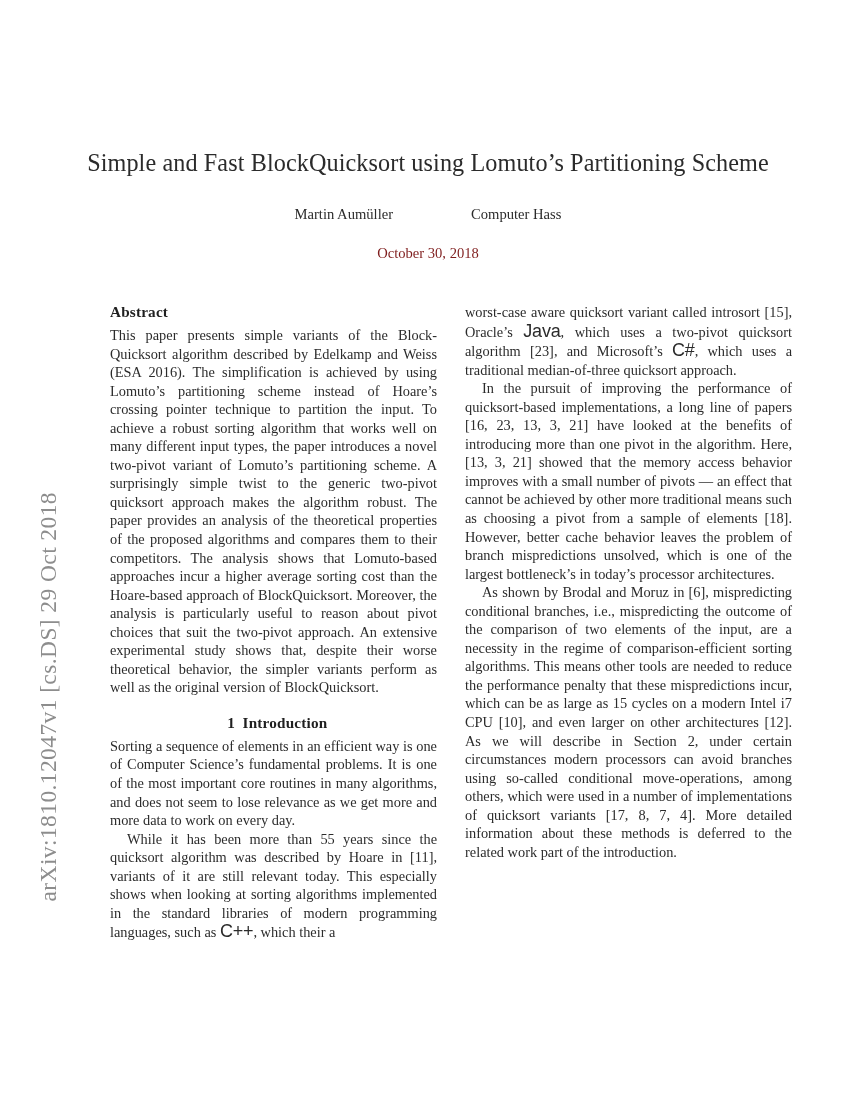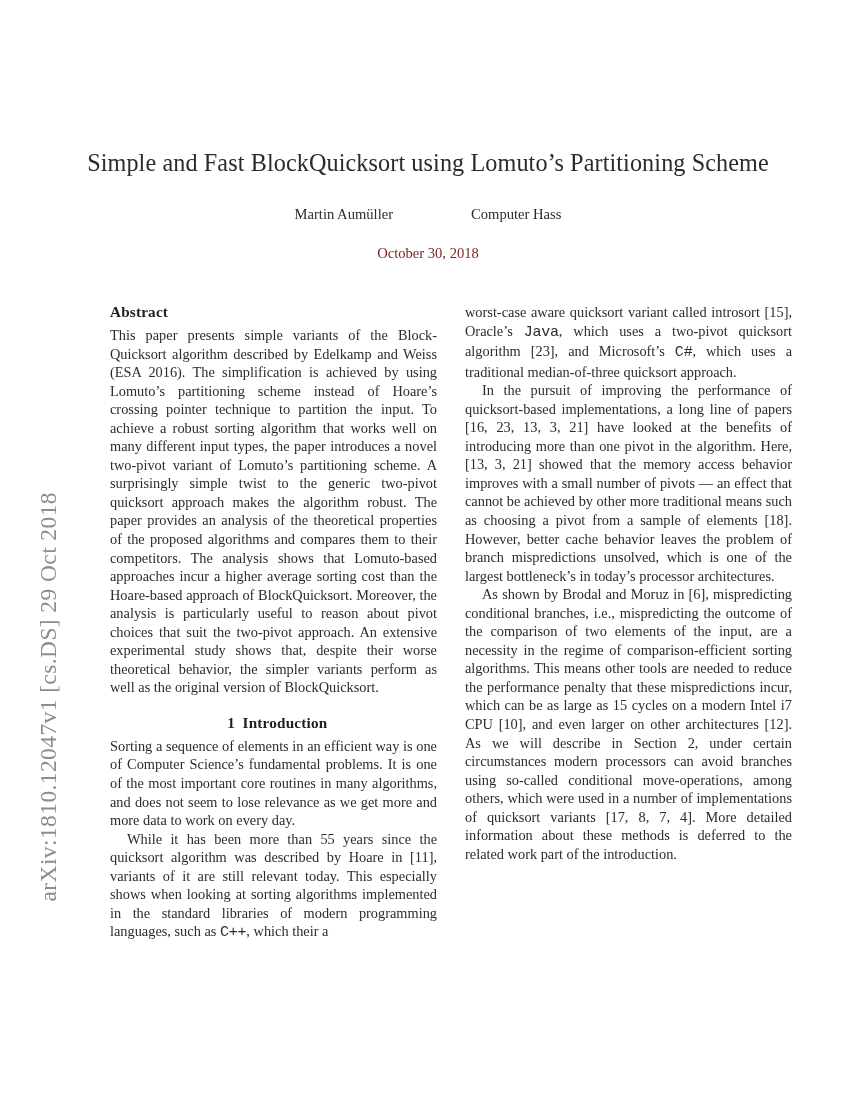--- a/index.html
+++ b/index.html
@@ -121,22 +121,22 @@
   p.body-par.indent {
     text-indent: 17px;
   }
   p.body-par + p.body-par {
     margin-top: 0;
   }
   .col .body-par:first-of-type {
     text-indent: 0;
   }
   .mono-lang {
-    font-family: Liberation Mono, monospace;
-    font-size: 15px;
+    font-family: Liberation Sans, sans-serif;
+    font-size: 18px;
     letter-spacing: -0.2px;
   }
 </style>
 </head>
 <body>
 
 <div class="page">
 
   <div class="arxiv-stamp">
     <div class="stamp-text">arXiv:1810.12047v1  [cs.DS]  29 Oct 2018</div>

